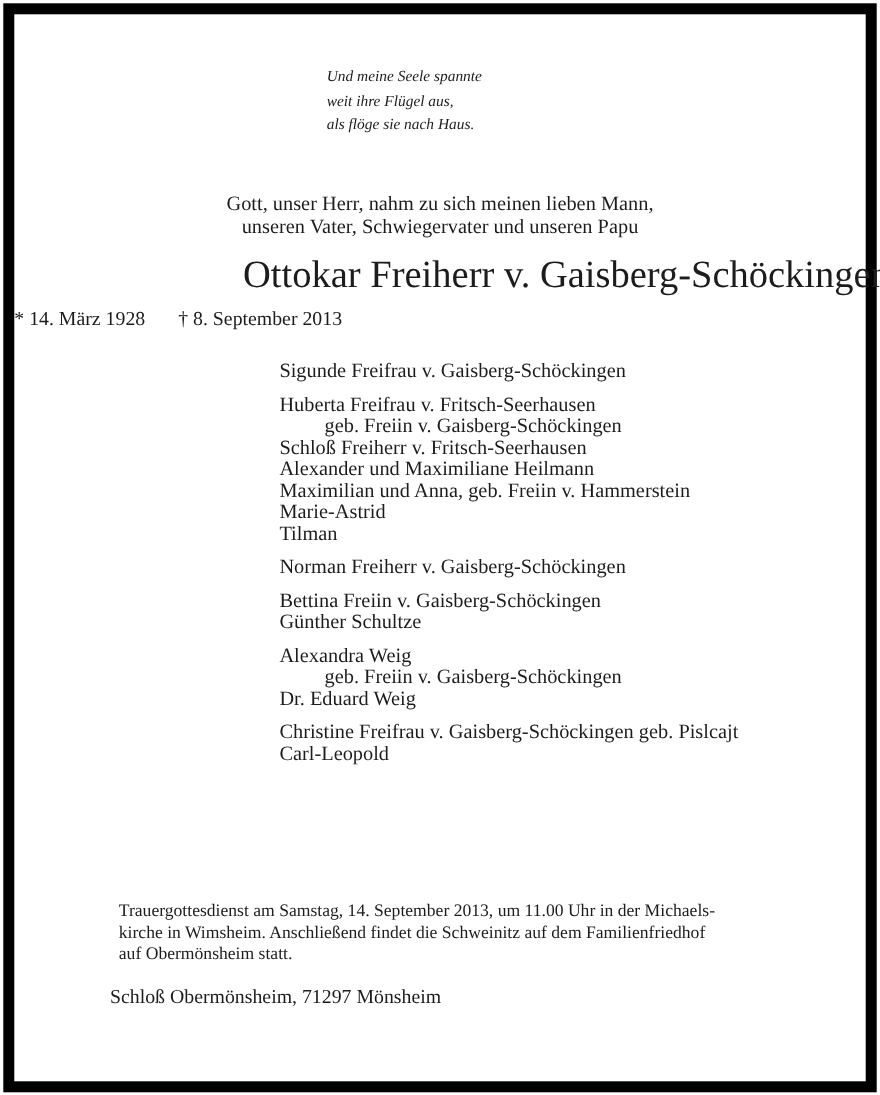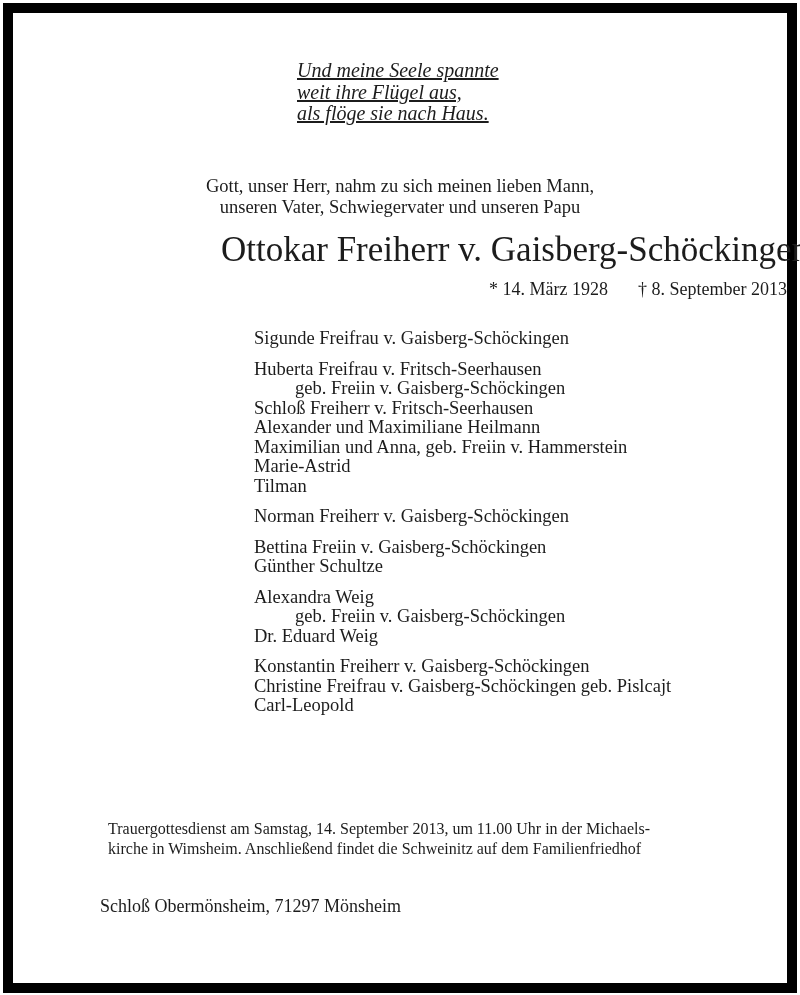--- a/index.html
+++ b/index.html
@@ -22,24 +22,23 @@
     width: 794px;
     height: 990px;
     border: 10px solid #000000;
     box-sizing: border-box;
   }
   .poem {
     position: absolute;
     left: 297px;
     top: 60px;
     font-style: italic;
-    font-size: 20px;
+    font-size: 14px;
     line-height: 21.7px;
     white-space: nowrap;
-    text-decoration: underline;
   }
   .intro {
     position: absolute;
     left: 13px;
     width: 774px;
     top: 176px;
     text-align: center;
     font-size: 18.5px;
     line-height: 21px;
   }
@@ -53,21 +52,21 @@
     font-size: 35px;
     font-weight: normal;
     line-height: 37px;
     white-space: nowrap;
   }
   .dates {
     position: absolute;
     left: 13px;
     width: 774px;
     top: 278px;
-    text-align: right;
+    text-align: left;
     font-size: 18px;
     line-height: 22px;
     white-space: nowrap;
   }
   .dates .death {
     margin-left: 30px;
   }
   .mourners {
     position: absolute;
     left: 254px;
@@ -140,24 +139,24 @@
   <div class="mourner-group">
     <div class="mline">Bettina Freiin v. Gaisberg-Schöckingen</div>
     <div class="mline">Günther Schultze</div>
   </div>
   <div class="mourner-group">
     <div class="mline">Alexandra Weig</div>
     <div class="mline indent">geb. Freiin v. Gaisberg-Schöckingen</div>
     <div class="mline">Dr. Eduard Weig</div>
   </div>
   <div class="mourner-group">
-    <div class="mline">Konstantin Freiherr v. Gaisberg-Schöckingen</div>
     <div class="mline">Christine Freifrau v. Gaisberg-Schöckingen geb. Pislcajt</div>
     <div class="mline">Carl-Leopold</div>
   </div>
 </div>
 
 <div class="funeral">
   <div class="funeral-line">Trauergottesdienst am Samstag, 14. September 2013, um 11.00 Uhr in der Michaels-</div>
   <div class="funeral-line">kirche in Wimsheim. Anschließend findet die Schweinitz auf dem Familienfriedhof</div>
+  <div class="funeral-line">auf Obermönsheim statt.</div>
 </div>
 
 <div class="address">Schloß Obermönsheim, 71297 Mönsheim</div>
 
 </body></html>

